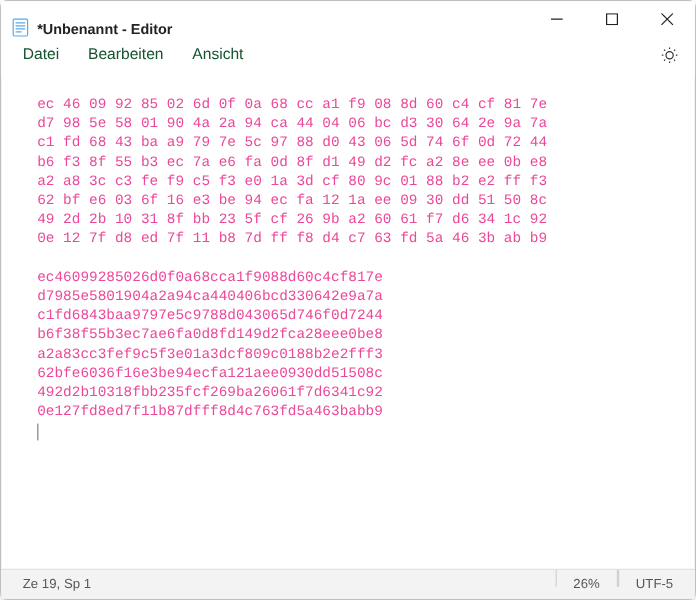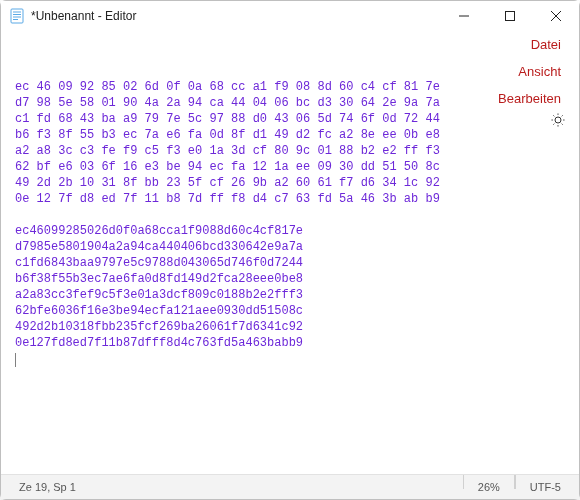--- a/index.html
+++ b/index.html
@@ -19,25 +19,26 @@
     box-sizing: border-box;
     border: 1px solid #bfbfbf;
     border-radius: 6px;
     background: #ffffff;
     box-shadow: 0 2px 6px rgba(0,0,0,0.15);
   }
   
   .titlebar {
     height: 30px;
     display: flex;
-    align-items: center;
+    align-items: flex-end;
     padding: 0 0 0 8px;
     font-size: 12px;
     color: #222;
     background: #ffffff;
+    font-weight: bold;
   }
   .titlebar .app-icon {
     width: 16px;
     height: 16px;
     margin-right: 6px;
     display: inline-flex;
     align-items: center;
     justify-content: center;
   }
   .titlebar .title {
@@ -51,26 +52,25 @@
     align-items: center;
     justify-content: center;
     color: #222;
   }
   .win-btn svg { display:block; }
 
   
   .menubar {
     height: 34px;
     display: flex;
-    align-items: flex-end;
+    align-items: flex-start;
     padding: 0 6px;
     font-size: 13px;
-    color: #b91c1c;
-    background: #ffffff;
-    flex-direction: column;
+    color: #14532d;
+    background: #ffffff;
   }
   .menu-item {
     padding: 6px 12px;
     border-radius: 4px;
   }
   .menubar .spacer { flex: 1; }
   .settings-btn {
     width: 30px;
     height: 30px;
     display: flex;
@@ -81,23 +81,24 @@
   }
 
   
   .editor {
     flex: 1;
     padding: 14px 12px 6px 14px;
     overflow: hidden;
     font-family: Consolas, "Courier New", monospace;
     font-size: 12px;
     line-height: 16px;
-    color: #6d28d9;
+    color: #ec4899;
     white-space: pre;
     position: relative;
+    margin-left: 16px;
   }
   .caret {
     width: 0;
     height: 14px;
     border-left: 1px solid #808080;
     position: relative;
     top: 1px;
   }
 
   
@@ -154,22 +155,22 @@
     <div class="win-btn close">
       <svg width="10" height="10" viewBox="0 0 10 10">
         <line x1="0" y1="0" x2="10" y2="10" stroke="currentColor" stroke-width="1"></line>
         <line x1="10" y1="0" x2="0" y2="10" stroke="currentColor" stroke-width="1"></line>
       </svg>
     </div>
   </div>
 
   <div class="menubar">
     <div class="menu-item">Datei</div>
+    <div class="menu-item">Bearbeiten</div>
     <div class="menu-item">Ansicht</div>
-    <div class="menu-item">Bearbeiten</div>
     <span class="spacer"></span>
     <div class="settings-btn">
       <svg width="16" height="16" viewBox="0 0 16 16">
         <path fill="none" stroke="currentColor" stroke-width="1" d="M8 5a3 3 0 1 0 0 6 3 3 0 0 0 0-6z"></path>
         <path fill="none" stroke="currentColor" stroke-width="1" d="M8 1.5v1.3M8 13.2v1.3M3.4 3.4l.9.9M11.7 11.7l.9.9M1.5 8h1.3M13.2 8h1.3M3.4 12.6l.9-.9M11.7 4.3l.9-.9"></path>
       </svg>
     </div>
   </div>
 
   <div class="editor"><span id="editor-text">ec 46 09 92 85 02 6d 0f 0a 68 cc a1 f9 08 8d 60 c4 cf 81 7e

